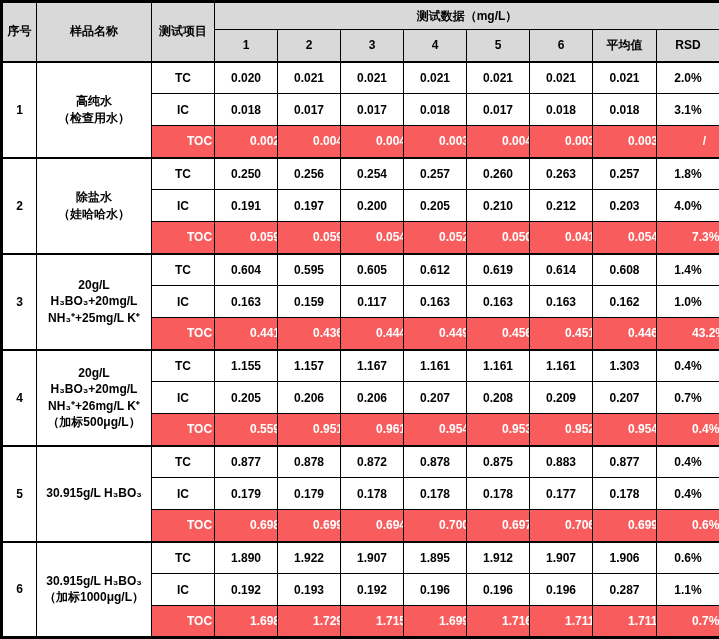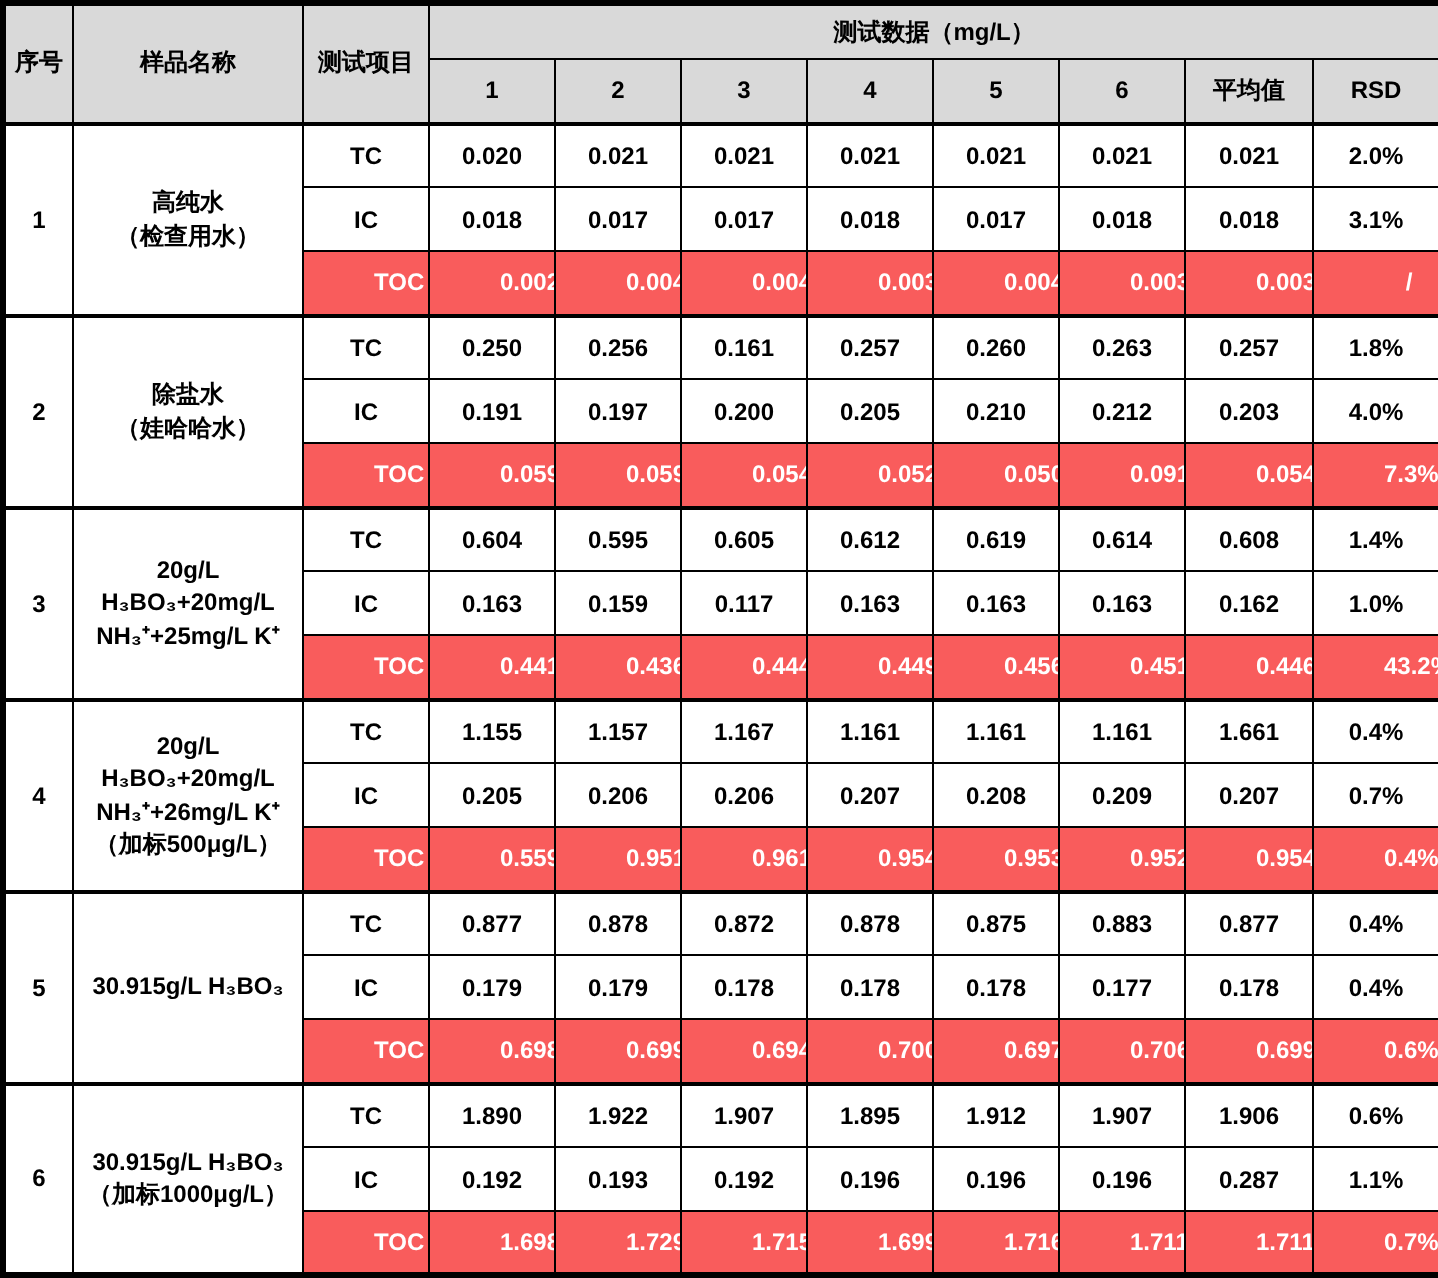--- a/index.html
+++ b/index.html
@@ -128,21 +128,21 @@
           <td>0.003</td>
           <td>/</td>
         </tr>
         <tr class="group-start">
           <td rowspan="3">2</td>
           <td rowspan="3" class="sample">除盐水
 （娃哈哈水）</td>
           <td>TC</td>
           <td>0.250</td>
           <td>0.256</td>
-          <td>0.161</td>
+          <td>0.254</td>
           <td>0.257</td>
           <td>0.260</td>
           <td>0.263</td>
           <td>0.257</td>
           <td>1.8%</td>
         </tr>
         <tr>
           <td>IC</td>
           <td>0.191</td>
           <td>0.197</td>
@@ -153,21 +153,21 @@
           <td>0.203</td>
           <td>4.0%</td>
         </tr>
         <tr class="toc-row">
           <td>TOC</td>
           <td>0.059</td>
           <td>0.059</td>
           <td>0.054</td>
           <td>0.052</td>
           <td>0.050</td>
-          <td>0.091</td>
+          <td>0.041</td>
           <td>0.054</td>
           <td>7.3%</td>
         </tr>
         <tr class="group-start">
           <td rowspan="3">3</td>
           <td rowspan="3" class="sample">20g/L
 H₃BO₃+20mg/L
 NH₃⁺+25mg/L K⁺</td>
           <td>TC</td>
           <td>0.604</td>
@@ -207,21 +207,21 @@
 H₃BO₃+20mg/L
 NH₃⁺+26mg/L K⁺
 （加标500μg/L）</td>
           <td>TC</td>
           <td>1.155</td>
           <td>1.157</td>
           <td>1.167</td>
           <td>1.161</td>
           <td>1.161</td>
           <td>1.161</td>
-          <td>1.661</td>
+          <td>1.303</td>
           <td>0.4%</td>
         </tr>
         <tr>
           <td>IC</td>
           <td>0.205</td>
           <td>0.206</td>
           <td>0.206</td>
           <td>0.207</td>
           <td>0.208</td>
           <td>0.209</td>

